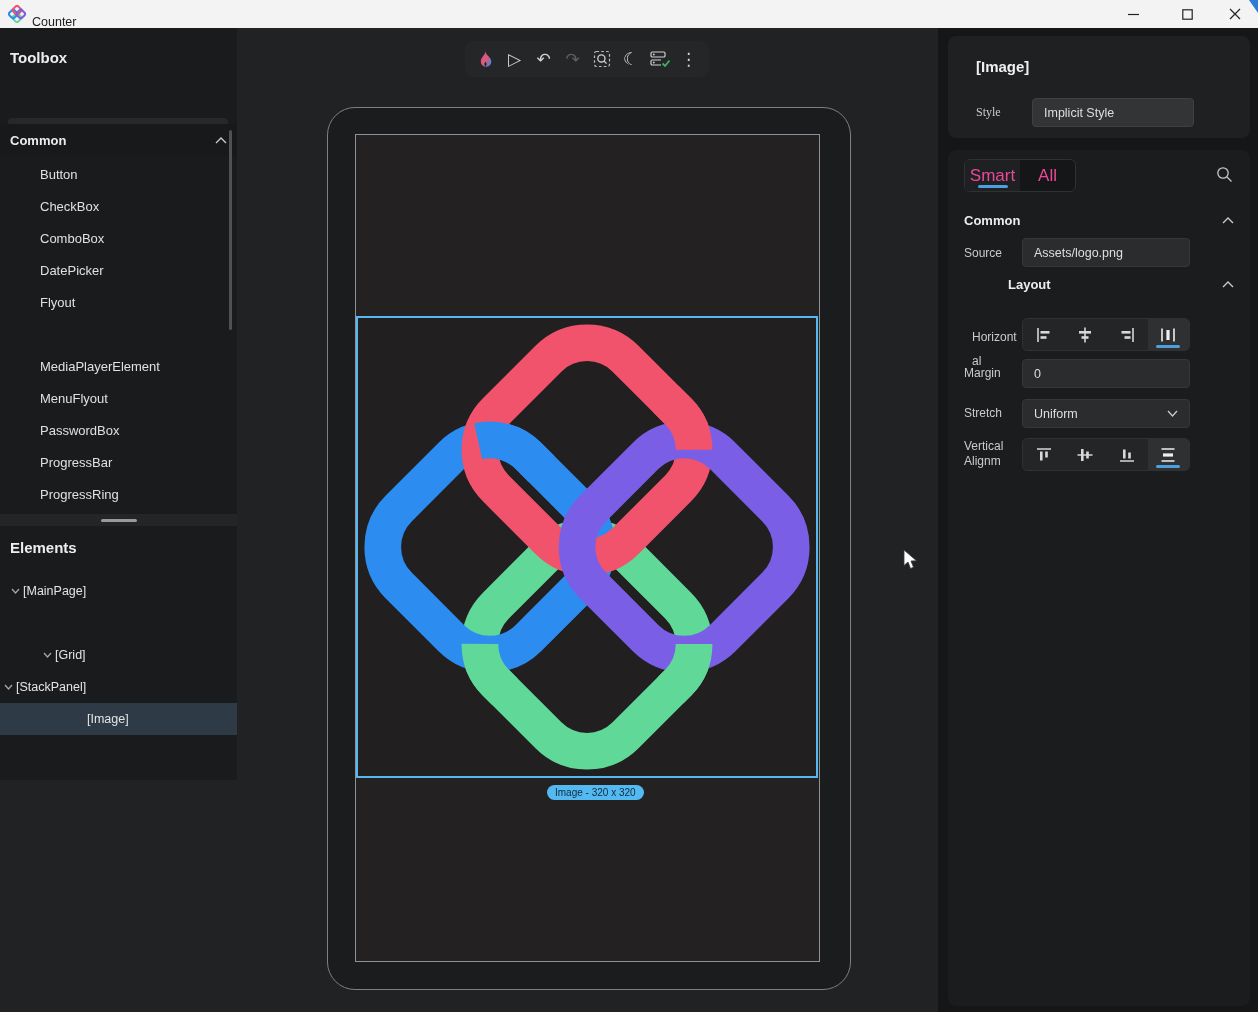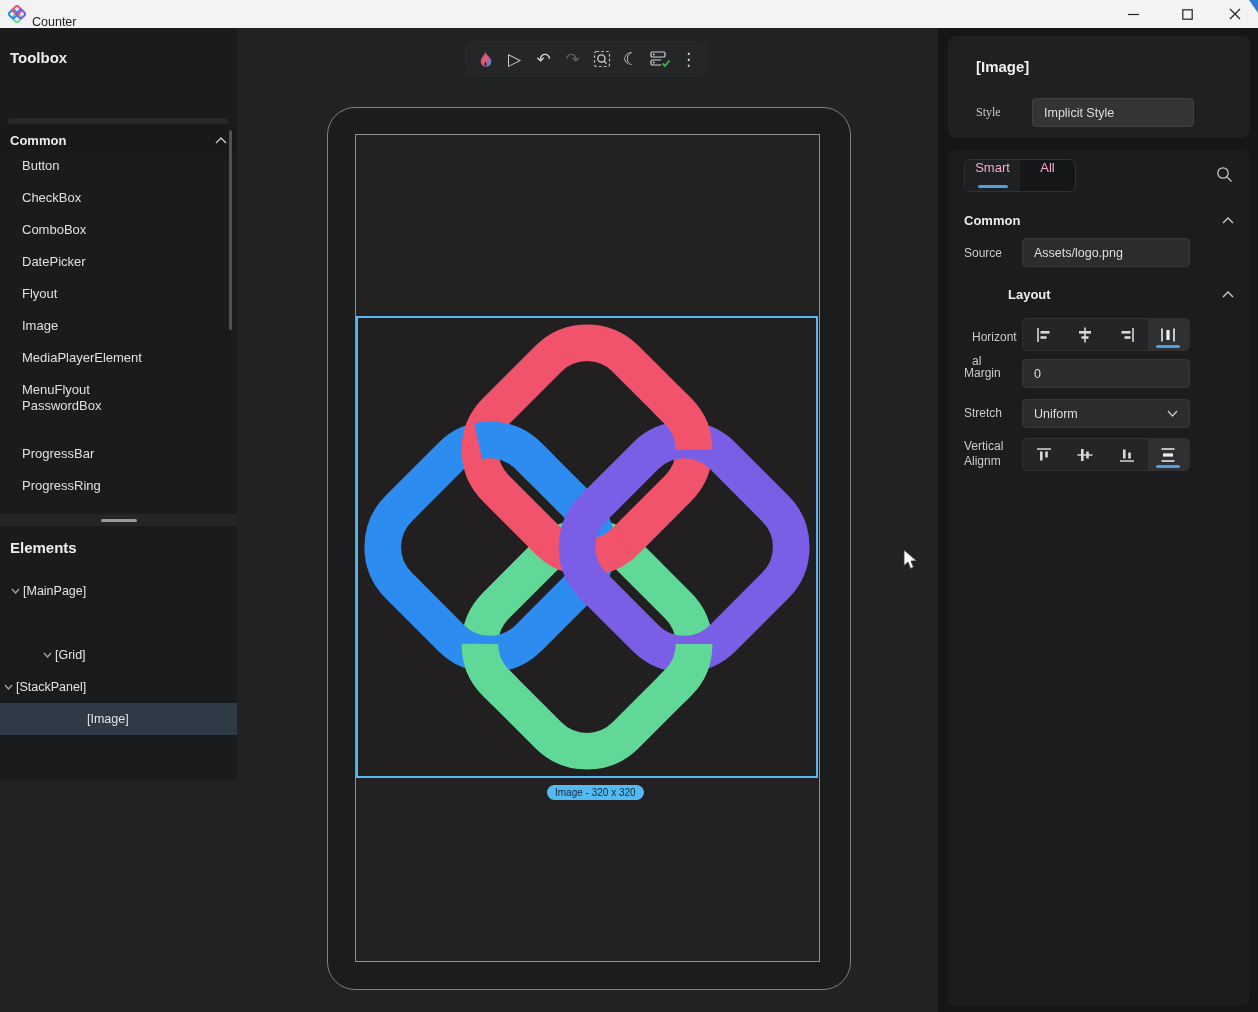--- a/index.html
+++ b/index.html
@@ -22,22 +22,22 @@
   #left-panel { left:0; top:28px; width:237px; height:752px; background:#191B1D; }
   #toolbox-title { left:10px; top:21px; font-size:15px; font-weight:bold; color:#ECEDEE; }
   #toolbox-search { left:8px; top:48px; width:220px; height:28px; background:#26282A;
     border-radius:4px; display:flex; align-items:flex-end; padding-left:10px; gap:18px;margin-top:42px; }
   #toolbox-search input { background:transparent; border:none; outline:none; color:#C8CACB;
     font-size:12.5px; width:160px; font-family:inherit; }
   #toolbox-search input::placeholder { color:#9A9C9D; }
   #common-header { left:0; top:96px; width:237px; height:32px; background:#17191B;
     display:flex; align-items:center; padding:0 10px; }
   #common-header .sect { font-size:13px; font-weight:bold; color:#ECEDEE; flex:1; }
-  .tool-item { left:0; width:237px; height:32px; display:flex; 
-    padding-left:22px; font-size:13px; color:#DEE0E1; cursor:default; }
+  .tool-item { left:0; width:237px; height:32px; display:flex; align-items:center;
+    padding-left:40px; font-size:13px; color:#DEE0E1; cursor:default; }
   #tb-scrollbar { left:229px; top:102px; width:3px; height:200px; background:#4E5254; border-radius:2px; }
   #splitter { left:0; top:486px; width:237px; height:12px; background:#232527;
     display:flex; align-items:center; justify-content:center; }
   #splitter .grip { width:36px; height:3px; border-radius:2px; background:#97999B; }
   #elements-title { left:10px; top:511px; font-size:15px; font-weight:bold; color:#ECEDEE; }
   .tree-row { left:0; width:237px; height:32px; display:flex; align-items:center;
     font-size:12.5px; color:#E2E4E5; }
   .tree-row.sel { background:#2E3A46; }
   .tw { display:inline-flex; width:16px; justify-content:center; }
 
@@ -65,32 +65,32 @@
   #card-head { top:8px; height:102px; }
   #insp-title { left:28px; top:22px; font-size:15px; font-weight:bold; color:#EFF0F1; }
   .flabel { font-size:12px; color:#C9CBCC; }
   #style-label { left:28px; top:69px;font-family:Liberation Serif, serif; }
   .inp { background:#2A2C2D; border:1px solid #353738; border-radius:4px; height:29px;
     display:flex; align-items:center; padding:0 11px; font-size:12.5px; color:#DDDFE0; }
   #style-input { left:84px; top:62px; width:162px; background:#323435; border-color:#3E4041; }
   #card-body { top:122px; height:856px; background:#1A1C1D; }
   #tab-group { left:16px; top:9px; width:112px; height:33px; background:#141617;
     border:1px solid #2F3132; border-radius:6px; display:flex; }
-  .tab { flex:1; display:flex; justify-content:center; font-size:13px;
-    color:#f9a8d4; position:relative; }
+  .tab { flex:1; display:flex; align-items:center; justify-content:center; font-size:17px;
+    color:#ec4899; position:relative; }
   .tab.active { background:#1E2021; border-radius:6px 0 0 6px; }
   .tab.active .underline { position:absolute; bottom:3px; left:50%; transform:translateX(-50%);
     width:30px; height:3px; border-radius:2px; background:#4CA0DF; }
   #insp-search { left:268px; top:16px; }
   .sect-head { left:16px; width:270px; height:20px; display:flex; align-items:center; }
   .sect-head .t { font-size:13px; font-weight:bold; color:#ECEDEE; flex:1; }
   #sect-common { top:60px; }
   #source-label { left:16px; top:96px; }
   #source-input { left:74px; top:88px; width:168px; }
-  #sect-layout { top:134px;padding-left:44px; }
+  #sect-layout { top:124px;padding-left:44px; }
   #horiz-label { left:24px; top:175px; width:46px; word-break:break-all; line-height:24px; }
   .btn-group { height:33px; display:flex; background:#232526; border:1px solid #2F3132;
     border-radius:5px; overflow:hidden; }
   #horiz-group { left:74px; top:168px; width:168px; }
   #vert-group  { left:74px; top:288px; width:168px; }
   .abtn { width:42px; height:100%; display:flex; align-items:center; justify-content:center; position:relative; }
   .abtn.sel { background:#2E3031; }
   .abtn.sel .underline { position:absolute; bottom:2px; left:50%; transform:translateX(-50%);
     width:24px; height:3px; border-radius:2px; background:#4CA0DF; }
   #margin-label { left:16px; top:216px; }
@@ -164,30 +164,27 @@
       </div>
     <div class="tool-item abs" style="top:194px">
         <span>ComboBox</span>
       </div>
     <div class="tool-item abs" style="top:226px">
         <span>DatePicker</span>
       </div>
     <div class="tool-item abs" style="top:258px">
         <span>Flyout</span>
       </div>
-    <div class="tool-item abs" style="top:290px">
-        <span>Image</span>
-      </div>
     <div class="tool-item abs" style="top:322px">
         <span>MediaPlayerElement</span>
       </div>
     <div class="tool-item abs" style="top:354px">
         <span>MenuFlyout</span>
       </div>
-    <div class="tool-item abs" style="top:370px">
+    <div class="tool-item abs" style="top:386px">
         <span>PasswordBox</span>
       </div>
     <div class="tool-item abs" style="top:418px">
         <span>ProgressBar</span>
       </div>
     <div class="tool-item abs" style="top:450px">
         <span>ProgressRing</span>
       </div>
 
     <div id="splitter" class="abs">

